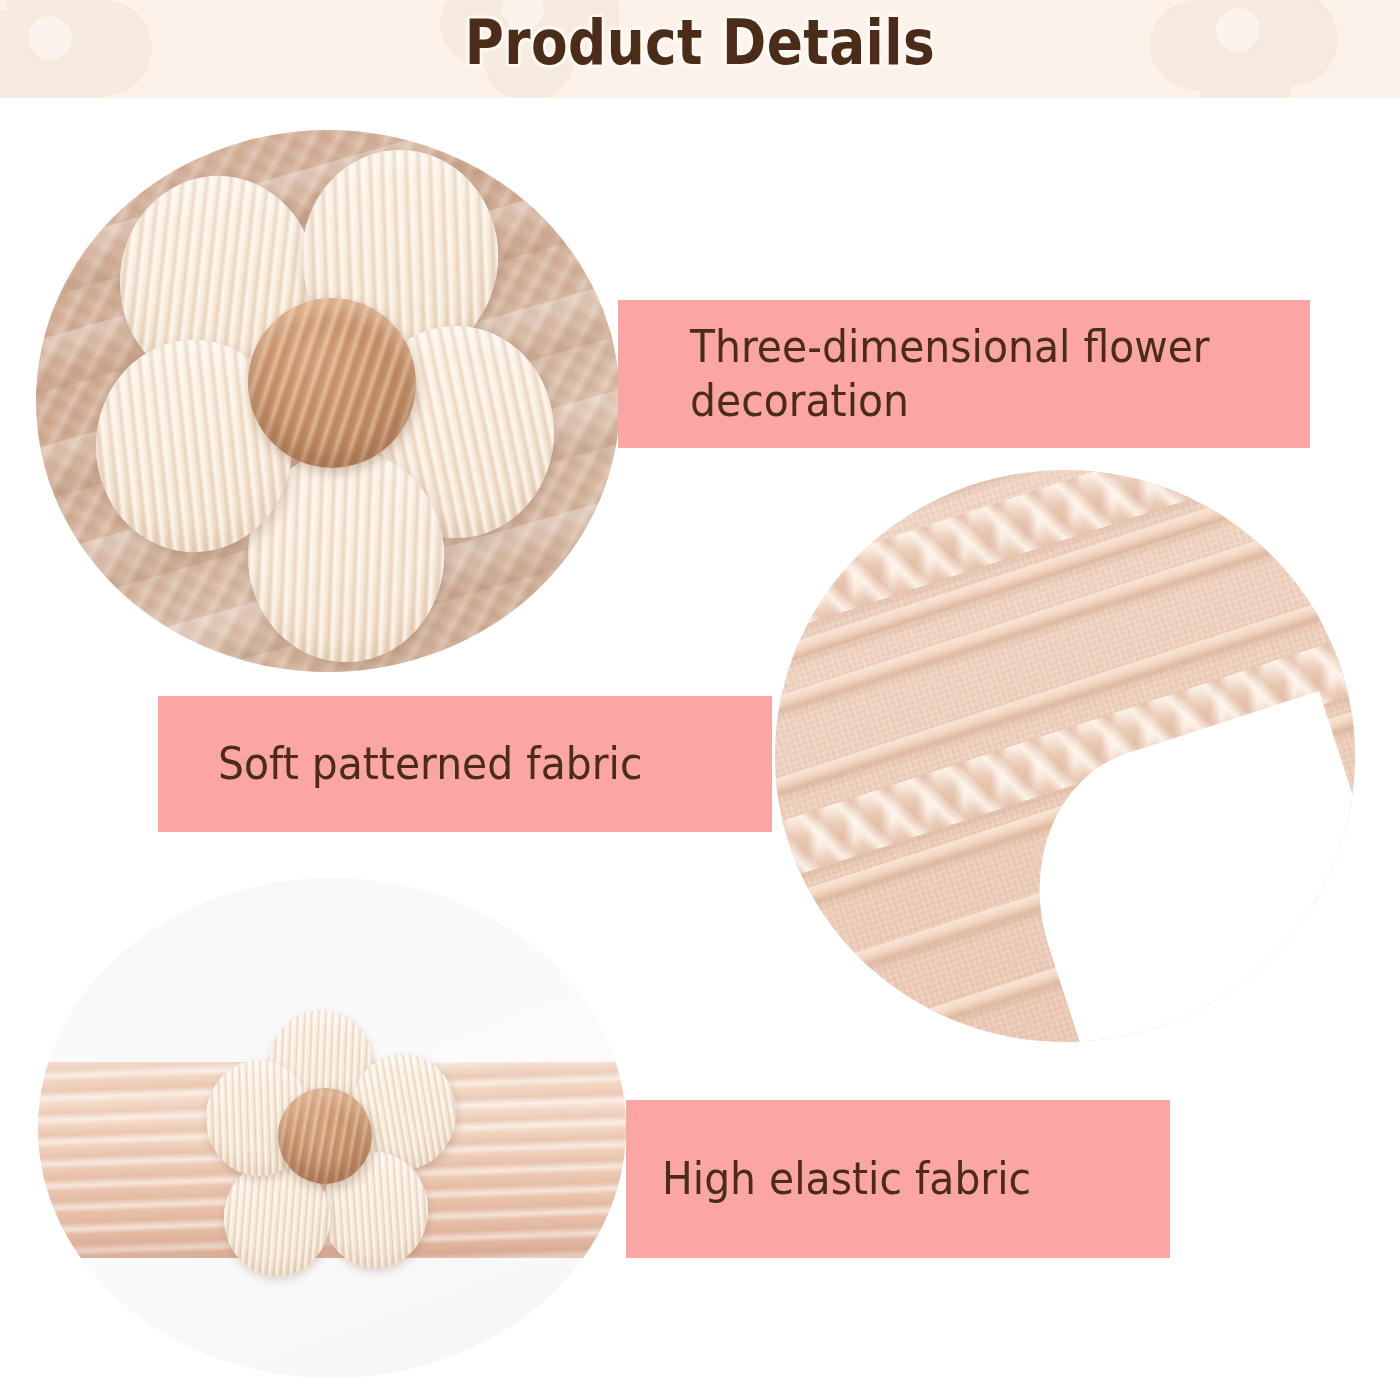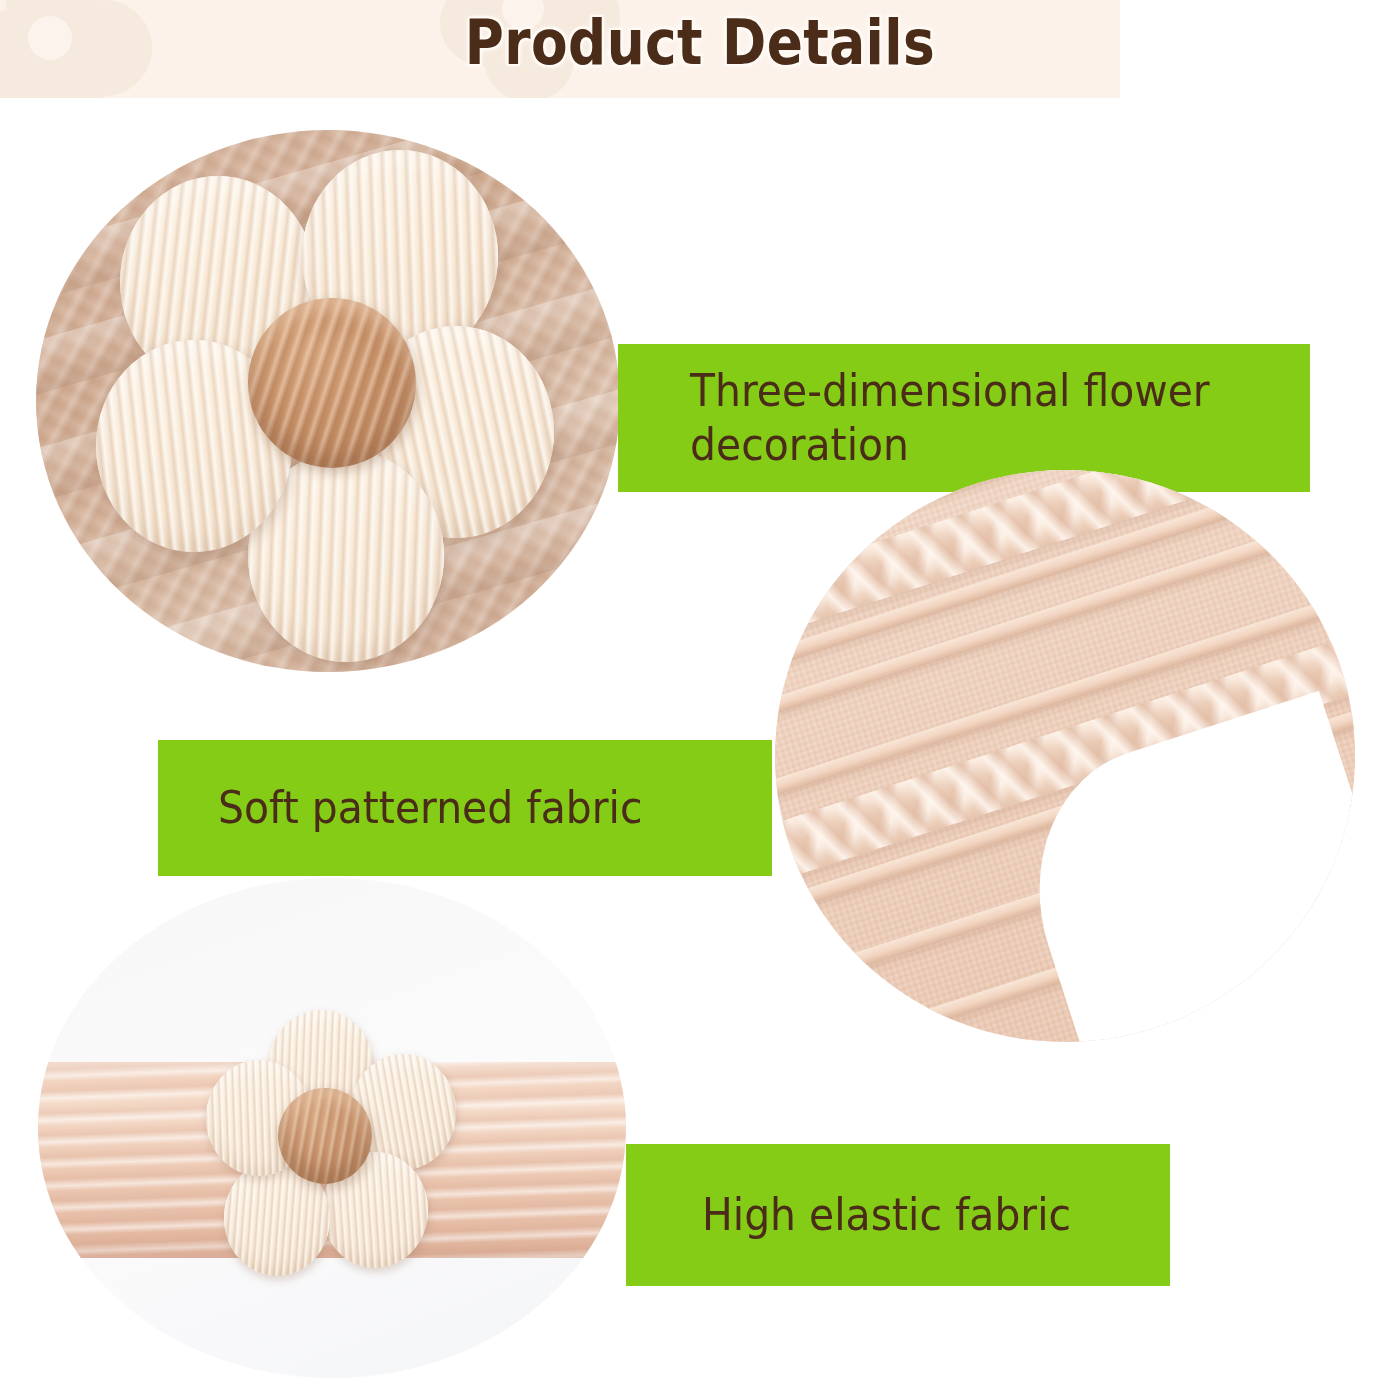--- a/index.html
+++ b/index.html
@@ -13,21 +13,21 @@
     position: relative;
     overflow: hidden;
     font-family: "Liberation Sans", sans-serif;
     background: #ffffff;
   }
 
   
   .header-band {
     position: absolute;
     left: 0; top: 0;
-    width: 1120px;
+    width: 1400px;
     height: 98px;
     background: #fcf2ea;
     overflow: hidden;
   }
   .header-deco {
     position: absolute;
     pointer-events: none;
   }
   .petal-flower {
     position: absolute;
@@ -271,25 +271,24 @@
         rgba(255,255,255,0.00) 0px,
         rgba(255,236,216,0.40) 3px,
         rgba(163,109,72,0.26) 6px,
         rgba(255,255,255,0.00) 10px),
       radial-gradient(circle at 38% 30%, #d8aa84 0%, #c7936c 48%, #b07d57 100%);
   }
 
   
   .caption {
     position: absolute;
-    background: #84cc16;
+    background: #fca5a5;
     display: flex;
     align-items: center;
     box-sizing: border-box;
-    margin-top: 44px;
   }
   .caption .caption-text {
     font-family: "DejaVu Sans", sans-serif;
     font-size: 44px;
     line-height: 1.22;
     color: #4a2c18;
     font-weight: normal;
     transform: scaleX(0.93);
     transform-origin: left center;
   }
@@ -306,22 +305,22 @@
     left: 158px;
     top: 696px;
     width: 614px;
     height: 136px;
     padding-left: 60px;
   }
   #caption-elastic {
     left: 626px;
     top: 1100px;
     width: 544px;
-    height: 142px;
-    padding-left: 76px;
+    height: 158px;
+    padding-left: 36px;
   }
 </style>
 </head>
 <body>
 
 <div class="header-band">
 
   <div class="header-deco" style="left:-40px; top:-46px; width:250px; height:180px;">
     <div class="petal-flower">
       <i style="left:46px;  top:0px;   width:92px;  height:96px;"></i>

